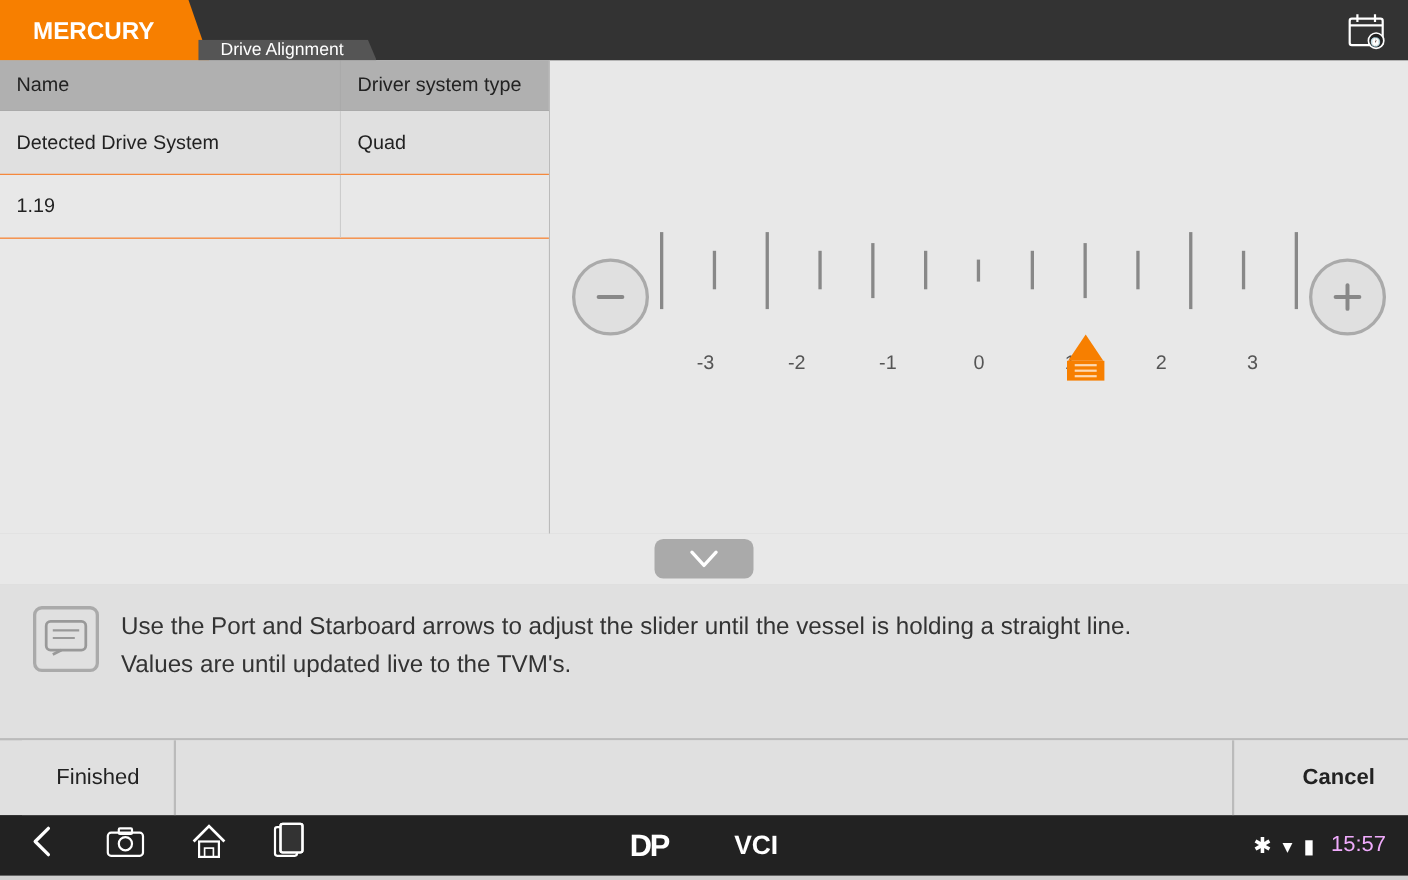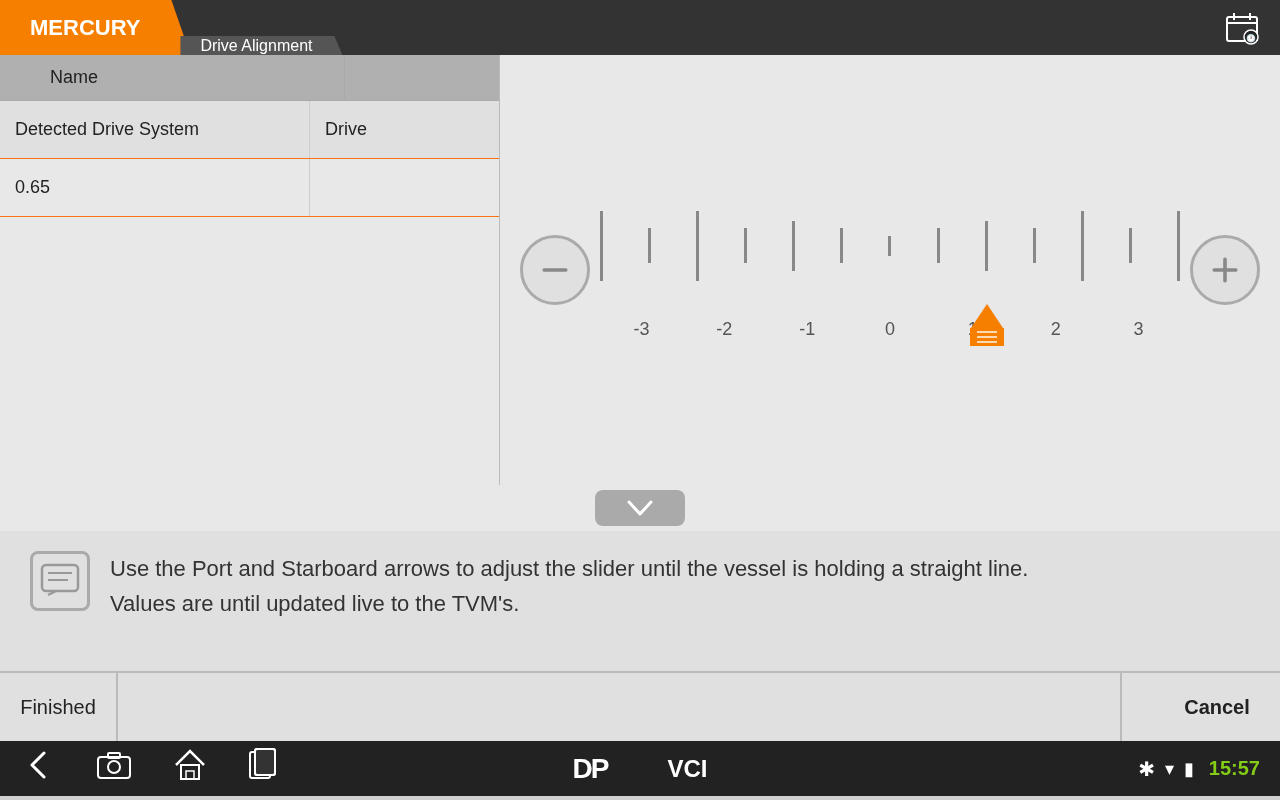--- a/index.html
+++ b/index.html
@@ -59,21 +59,20 @@
     .table-header-row {
       display: flex;
       background: #b0b0b0;
       border-bottom: 1px solid #aaa;
     }
     .table-header-cell {
       padding: 12px 15px;
       font-size: 18px;
       font-weight: normal;
       color: #222;
-      margin-left: 35px;
     }
     .table-header-cell:first-child {
       width: 310px;
       border-right: 1px solid #aaa;
     }
     .table-row {
       display: flex;
       border-bottom: 1px solid #f97316;
     }
     .table-row:nth-child(even) { background: #e0e0e0; }
@@ -215,30 +214,31 @@
     }
 
     
     .bottom-buttons {
       display: flex;
       height: 70px;
       border-top: 2px solid #bbb;
       background: #e0e0e0;
     }
     .btn-finished {
-      width: 118px;
+      width: 140px;
       background: #e0e0e0;
       border: none;
       border-right: 2px solid #bbb;
       font-size: 20px;
       color: #222;
       cursor: pointer;
       display: flex;
       align-items: center;
       justify-content: center;
+      margin-left: 20px;
     }
     .btn-middle {
       flex: 1;
       background: #e0e0e0;
     }
     .btn-cancel {
       width: 160px;
       background: #e0e0e0;
       border: none;
       border-left: 2px solid #bbb;
@@ -320,27 +320,28 @@
       <text x="27" y="31" text-anchor="middle" font-size="8" fill="white">🕐</text>
     </svg>
   </div>
 </div>
 
 <div class="main-content">
 
   <div class="left-table">
     <div class="table-header-row">
       <div class="table-header-cell">Name</div>
+      <div class="table-header-cell">Driver system type</div>
     </div>
     <div class="table-row">
       <div class="table-cell">Detected Drive System</div>
-      <div class="table-cell">Drive</div>
+      <div class="table-cell">Quad</div>
     </div>
     <div class="table-row">
-      <div class="table-cell">0.65</div>
+      <div class="table-cell">1.19</div>
     </div>
   </div>
 
   <div class="slider-area">
     <div class="slider-container">
 
       <div class="slider-btn">
         <svg viewBox="0 0 40 40" fill="none">
           <line x1="8" y1="20" x2="32" y2="20" stroke="#888" stroke-width="4" stroke-linecap="round"></line>
         </svg>
@@ -483,15 +484,15 @@
 
   <div class="taskbar-center">
     <span class="taskbar-icon" style="font-size:28px;font-weight:bold;color:white;letter-spacing:-2px;">DP</span>
     <span class="taskbar-icon" style="font-size:24px;font-weight:bold;color:white;">VCI</span>
   </div>
 
   <div class="taskbar-right">
     <span style="font-size:20px;color:white;">✱</span>
     <span style="font-size:18px;color:white;">▾</span>
     <span style="font-size:18px;color:white;">▮</span>
-    <span style="color:#84cc16;font-size:20px;font-weight:bold;margin-left:5px;">15:57</span>
+    <span style="color:#f0abfc;font-size:20px;font-weight:normal;margin-left:5px;">15:57</span>
   </div>
 </div>
 
 </body></html>

